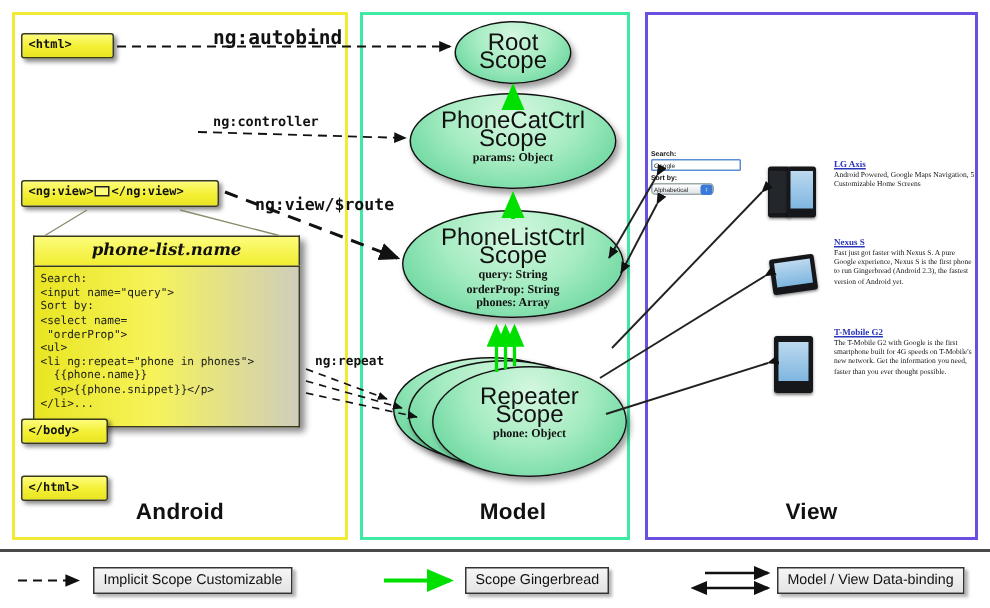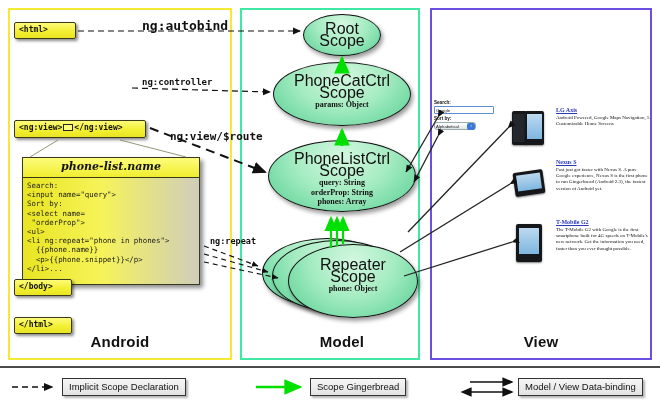--- a/index.html
+++ b/index.html
@@ -268,18 +268,18 @@
           </marker>
         <marker id="lg-bk3" markerWidth="7" markerHeight="7" refX="1" refY="3" orient="auto-start-reverse">
             <path d="M0,0 L7,3 L0,6 Z" fill="#111"></path>
           </marker>
       </defs>
       <path d="M12,19 L52,19" stroke="#111" stroke-width="1.4" fill="none" stroke-dasharray="6,4" marker-end="url(#lg-black)"></path>
       <path d="M256,19 L300,19" stroke="#00e000" stroke-width="2.6" fill="none" marker-end="url(#lg-green)"></path>
       <path d="M470,14 L512,14" stroke="#111" stroke-width="1.6" fill="none" marker-end="url(#lg-bk2)"></path>
       <path d="M470,24 L512,24" stroke="#111" stroke-width="1.6" fill="none" marker-end="url(#lg-bk2)" marker-start="url(#lg-bk3)"></path>
     </svg>
-    <div class="lg-box" style="left:62px;top:10px;">Implicit Scope Declaration</div>
+    <div class="lg-box" style="left:62px;top:10px;">Implicit Scope Customizable</div>
     <div class="lg-box" style="left:310px;top:10px;">Scope Gingerbread</div>
     <div class="lg-box" style="left:518px;top:10px;text-align:center;">Model / View Data-binding</div>
   </div>
 
 </div>
 
 </body></html>

